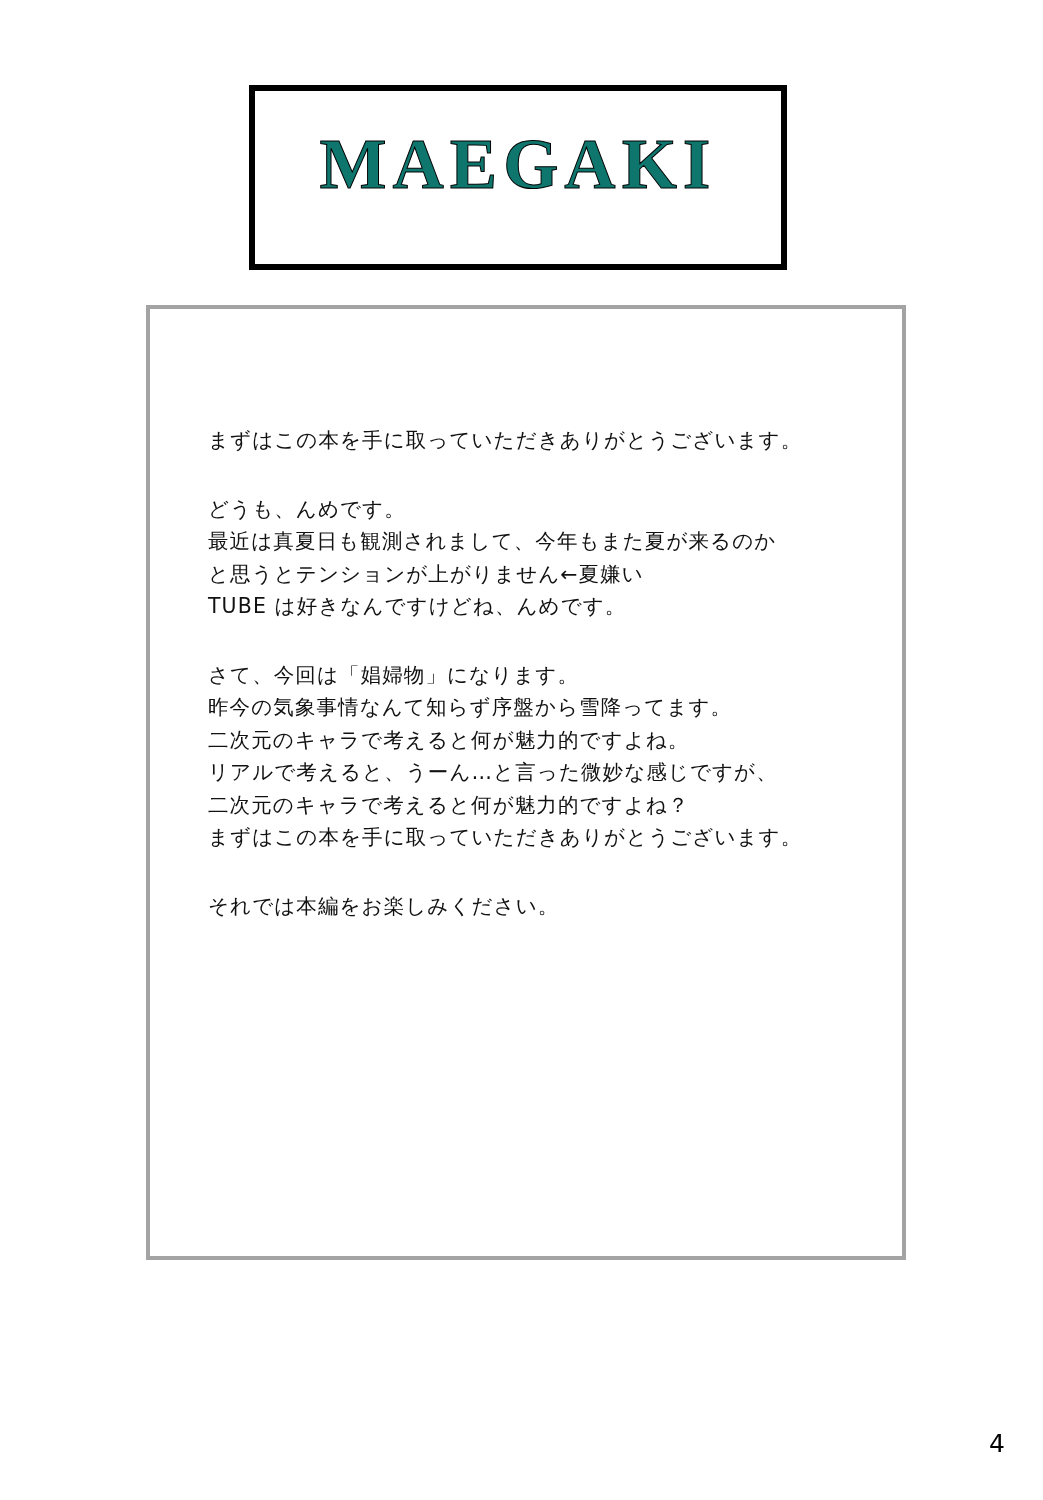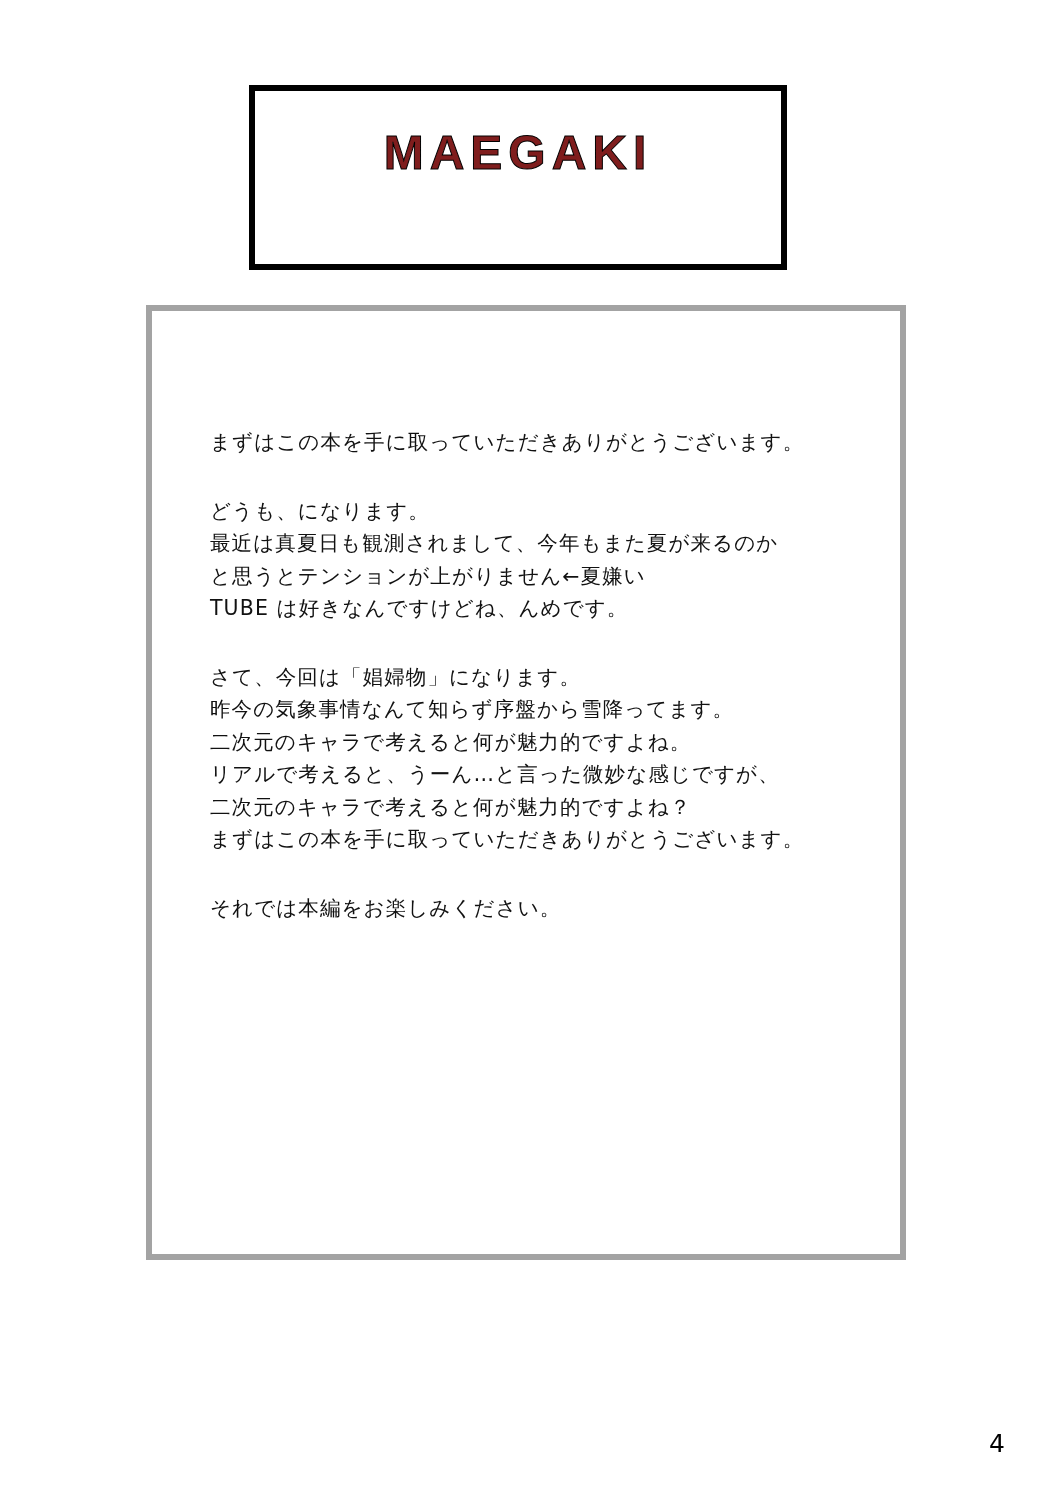--- a/index.html
+++ b/index.html
@@ -26,37 +26,37 @@
     border: 6px solid #000;
     background: #fff;
     box-sizing: border-box;
   }
   .title-text {
     position: absolute;
     left: 0;
     right: 0;
     top: 38px;
     text-align: center;
-    font-family: Liberation Sans, sans-serif;
-    font-size: 48px;
+    font-family: Liberation Serif, serif;
+    font-size: 71px;
     font-weight: bold;
     letter-spacing: 6px;
     line-height: 1;
-    color: #7f1d1d;
+    color: #0f766e;
     -webkit-text-stroke: 1px #000;
   }
 
   
   .body-box {
     position: absolute;
     left: 146px;
     top: 305px;
     width: 760px;
     height: 955px;
-    border: 6px solid #a3a3a3;
+    border: 4px solid #a3a3a3;
     background: #fff;
     box-sizing: border-box;
   }
 
   .body-text {
     position: absolute;
     left: 58px;
     top: 115px;
     right: 36px;
     font-family: "DejaVu Sans", sans-serif;
@@ -95,21 +95,21 @@
 </div>
 
 <div class="body-box">
   <div class="body-text">
 
     <div class="para">
       <span class="line">まずはこの本を手に取っていただきありがとうございます。</span>
     </div>
 
     <div class="para">
-      <span class="line">どうも、になります。</span>
+      <span class="line">どうも、んめです。</span>
       <span class="line">最近は真夏日も観測されまして、今年もまた夏が来るのか</span>
       <span class="line">と思うとテンションが上がりません←夏嫌い</span>
       <span class="line">TUBE は好きなんですけどね、んめです。</span>
     </div>
 
     <div class="para">
       <span class="line">さて、今回は「娼婦物」になります。</span>
       <span class="line">昨今の気象事情なんて知らず序盤から雪降ってます。</span>
       <span class="line">二次元のキャラで考えると何が魅力的ですよね。</span>
       <span class="line">リアルで考えると、うーん…と言った微妙な感じですが、</span>

